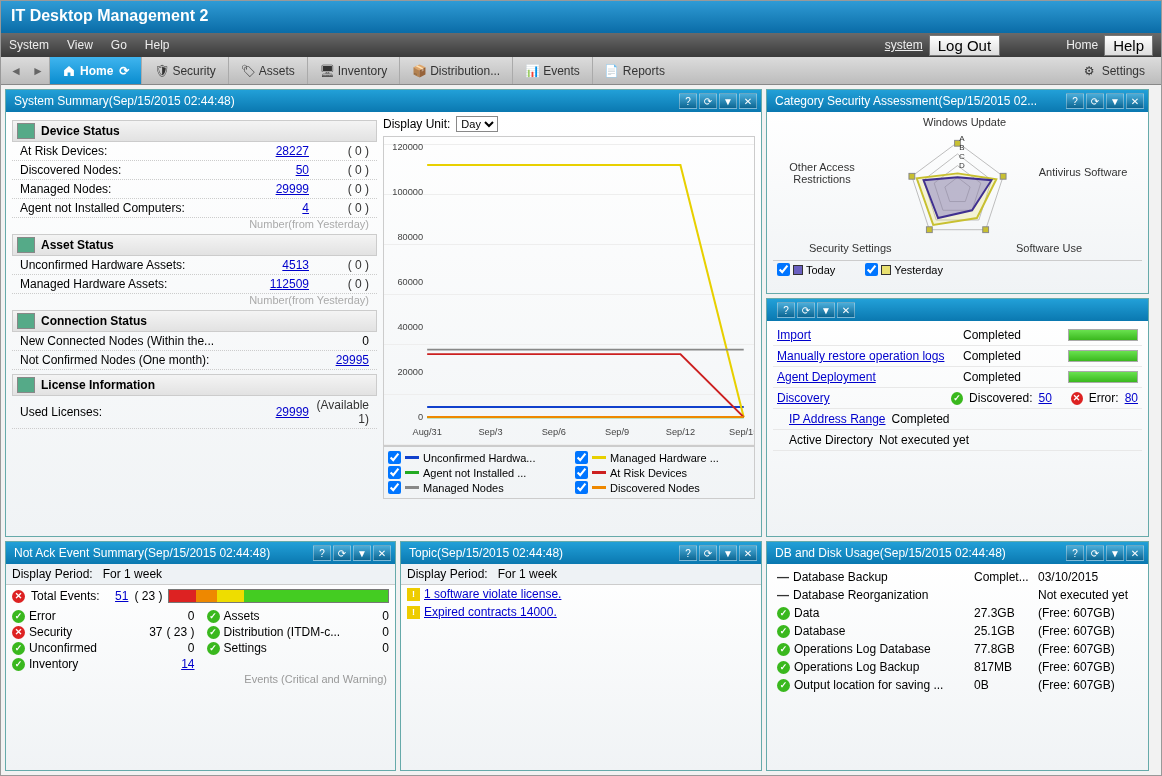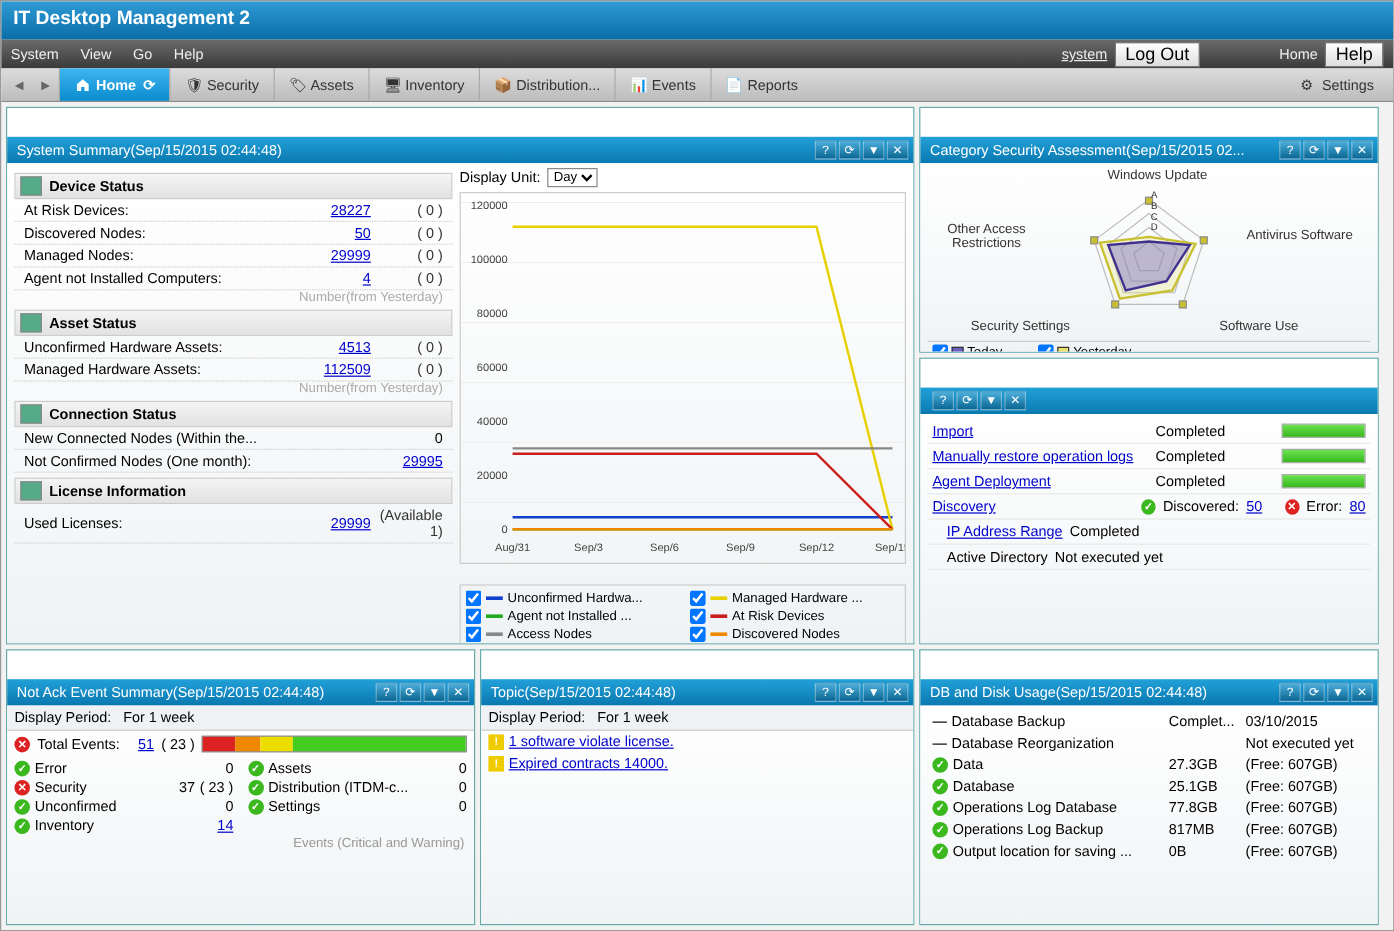--- a/index.html
+++ b/index.html
@@ -99,21 +99,20 @@
   .panel-header {
     background: linear-gradient(#22a0d8,#0a78b0);
     color: #fff;
     display: flex;
     align-items: center;
     height: 22px;
     padding: 0 4px 0 8px;
     font-size: 12px;
     white-space: nowrap;
     overflow: hidden;
-    margin-top: 24px;
   }
   .panel-header .title { flex: 1; overflow: hidden; text-overflow: ellipsis; }
   .ph-btn {
     width: 18px;
     height: 16px;
     display: inline-flex;
     align-items: center;
     justify-content: center;
     background: linear-gradient(#fff3,#0003);
     border: 1px solid #ffffff55;
@@ -156,21 +155,21 @@
   .chart-top { display: flex; align-items: center; gap: 6px; margin-bottom: 4px; }
   select { font-size: 11px; border: 1px solid #888; background: #fff; }
   .chart {
     border: 1px solid #ccc;
     height: 310px;
     position: relative;
     background: repeating-linear-gradient(to top, #eee 0, #eee 1px, transparent 1px, transparent 50px);
   }
   .legend {
     border: 1px solid #ccc;
-    margin-top: 17px;
+    margin-top: 0;
     padding: 4px;
     display: grid;
     grid-template-columns: 1fr 1fr;
     gap: 2px 12px;
     font-size: 11px;
   }
   .legend-item { display: flex; align-items: center; gap: 4px; white-space: nowrap; overflow: hidden; }
   .swatch { width: 14px; height: 3px; display: inline-block; }
 
   
@@ -429,21 +428,21 @@
               <span>Agent not Installed ...</span>
             </div>
             <div class="legend-item">
               <input type="checkbox" class="cb" checked="" style="">
               <span class="swatch" style="background:#cc2020"></span>
               <span>At Risk Devices</span>
             </div>
             <div class="legend-item">
               <input type="checkbox" class="cb" checked="" style="">
               <span class="swatch" style="background:#888888"></span>
-              <span>Access Nodes</span>
+              <span>Managed Nodes</span>
             </div>
             <div class="legend-item">
               <input type="checkbox" class="cb" checked="" style="">
               <span class="swatch" style="background:#ee8800"></span>
               <span>Discovered Nodes</span>
             </div>
           </div>
       </div>
     </div>
   </div>

